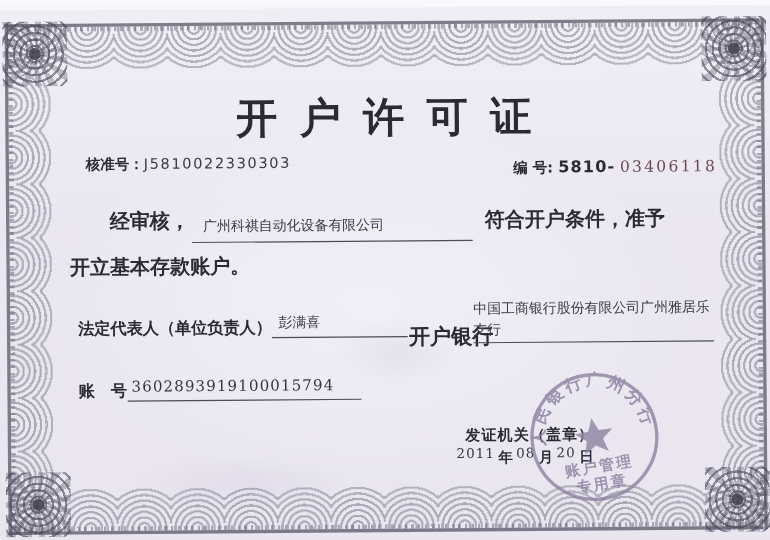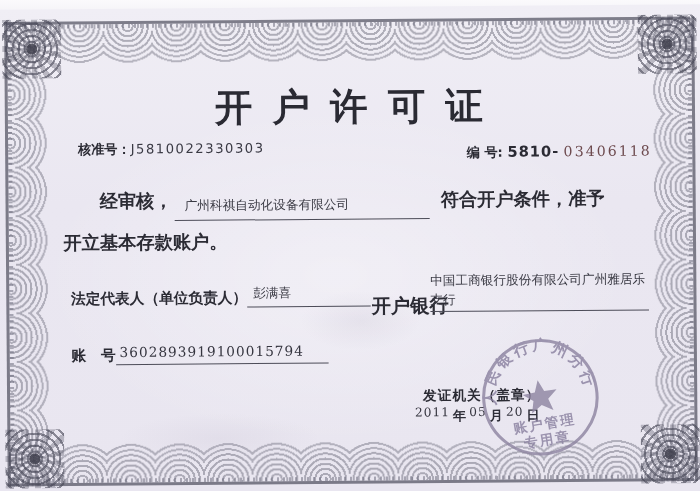--- a/index.html
+++ b/index.html
@@ -189,21 +189,21 @@
       <div class="bank-lbl lbl">开户银行</div>
       <div class="bank-name val">中国工商银行股份有限公司广州雅居乐支行</div>
       <div class="bank-underline"></div>
 
       <div class="row-acct">
         <span class="lbl">账　号</span><span class="acct-num u">3602893919100015794</span>
       </div>
 
       <div class="issuer-lbl lbl">发证机关（盖章）</div>
       <div class="date-row">
-        <span class="dnum">2011</span><span class="dchar">年</span><span class="dnum">05</span><span class="dchar">月</span><span class="dnum">20</span><span class="dchar">日</span>
+        <span class="dnum">2011</span><span class="dchar">年</span><span class="dnum">08</span><span class="dchar">月</span><span class="dnum">20</span><span class="dchar">日</span>
       </div>
 
       <svg class="seal" viewBox="0 0 134 134">
         <circle cx="67" cy="67" r="56" fill="none" stroke="#8f86a2" stroke-width="3"></circle>
         <path id="sealArc" d="M 25,82 A 45,45 0 1 1 109,82" fill="none"></path>
         <text font-size="15" fill="#8a81a0" font-weight="bold" letter-spacing="3">
           <textPath href="#sealArc" startOffset="50%" text-anchor="middle">人民银行广州分行</textPath>
         </text>
         <polygon fill="#8f86a2" points="67,50 71.7,61.4 84,61.9 74.4,69.6 77.7,81.5 67,74.8 56.3,81.5 59.6,69.6 50,61.9 62.3,61.4"></polygon>
         <text x="67" y="98" text-anchor="middle" font-size="13.5" font-weight="bold" fill="#8a81a0" letter-spacing="2">账户管理</text>

